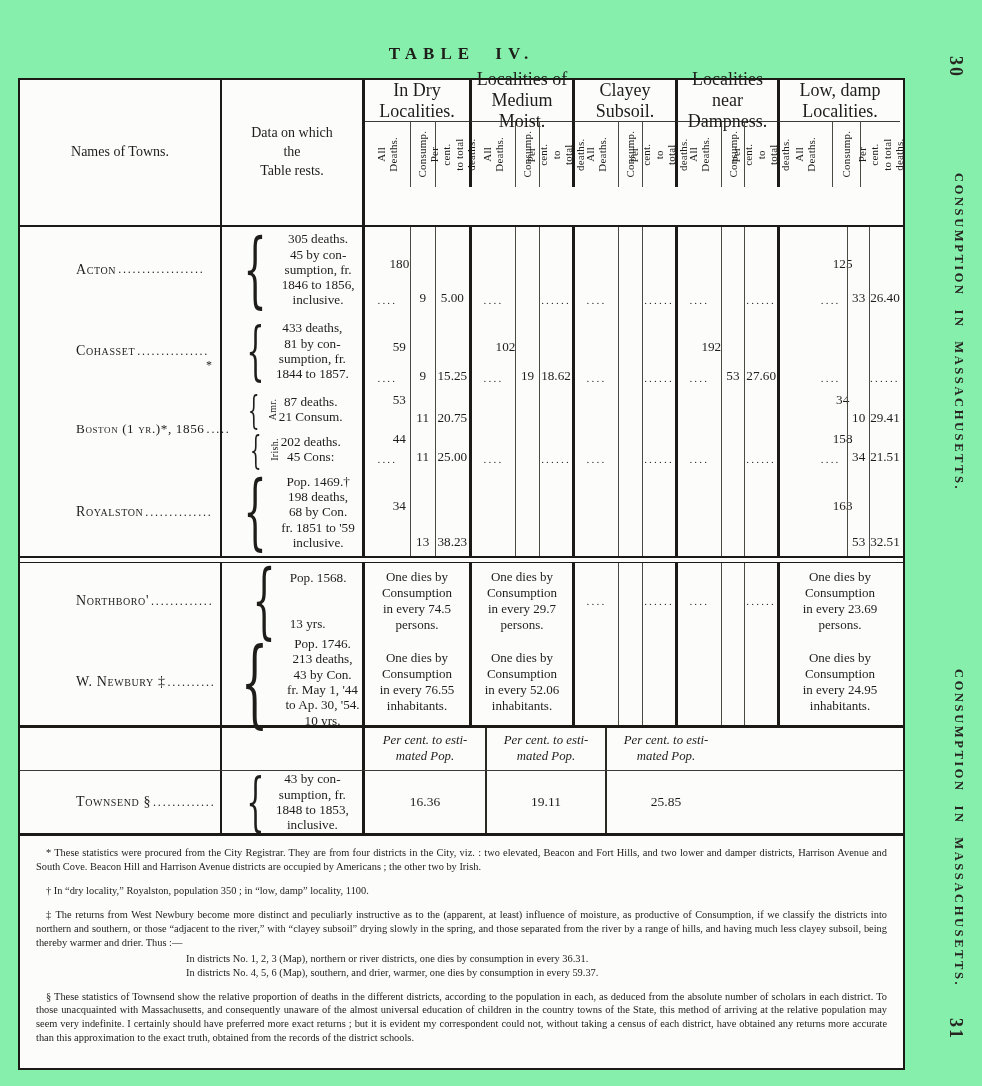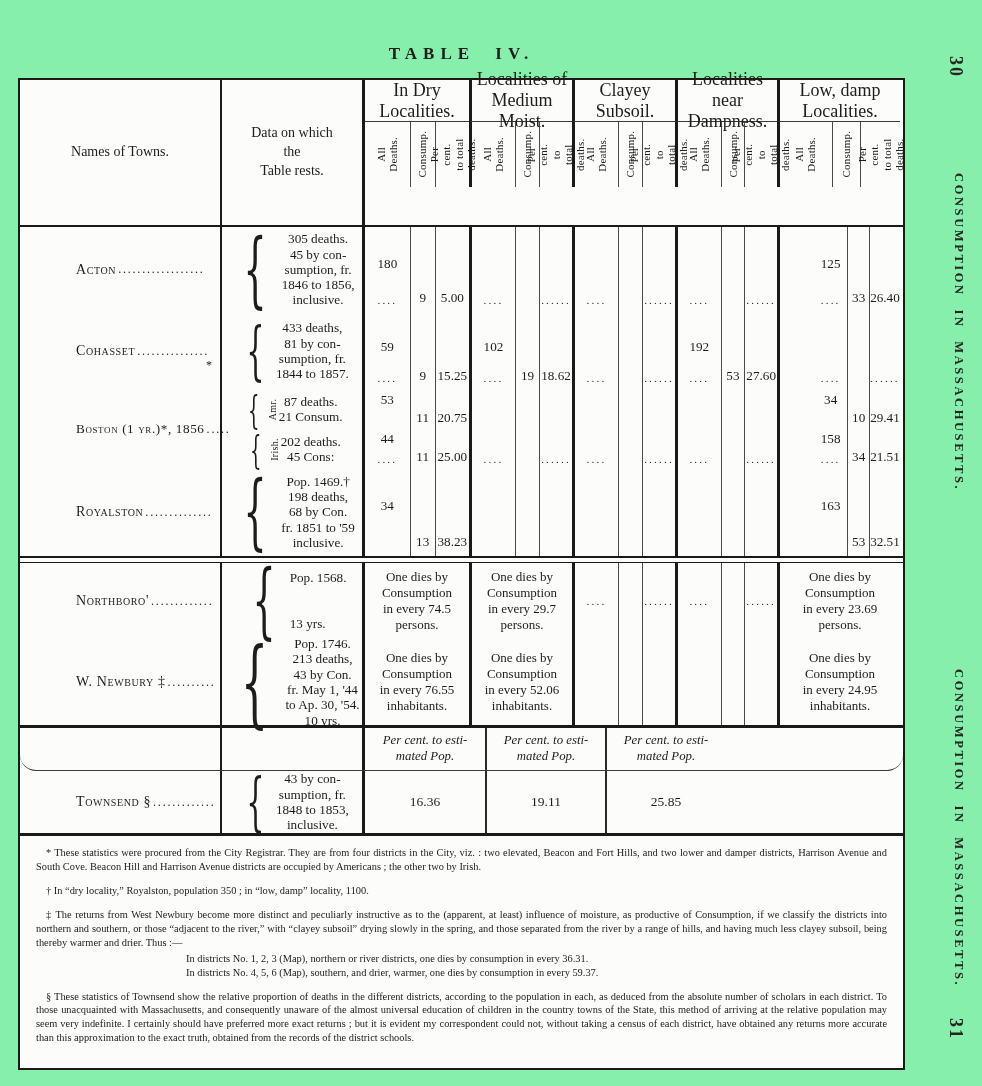--- a/index.html
+++ b/index.html
@@ -40,21 +40,21 @@
   .scc{width:33%;border-left:1px solid #4a4942;display:flex;align-items:center;justify-content:center;}
   .rot{transform:rotate(-90deg);white-space:pre-line;text-align:center;
        font-size:11px;line-height:1.12;letter-spacing:.2px;}
   
   .g{display:flex;height:100%;}
   .gc{position:relative;height:100%;}
   .gc-a{width:43%;}
   .gc-b{width:24%;border-left:1px solid #4a4942;}
   .gc-c{width:33%;border-left:1px solid #4a4942;}
   .gw5 .gc-a{width:39%;margin-left:34px;}.gw5 .gc-b{width:25%;}.gw5 .gc-c{width:36%;}
-  .v-top{position:absolute;top:34%;left:0;width:100%;text-align:center;}
+  .v-top{position:absolute;top:34%;left:12px;width:100%;text-align:center;}
   .v-bot{position:absolute;bottom:6px;left:0;width:100%;text-align:center;}
   .sm .v-top{top:2px;}
   .sm .v-bot{bottom:3px;}
   .mid .v-bot{bottom:auto;top:50%;transform:translateY(-50%);}
   .num{font-size:13.2px;}
   .dts{font-size:11px;letter-spacing:2.2px;}
   .gtext{display:flex;align-items:center;justify-content:center;text-align:center;
          font-size:13px;line-height:1.22;}
   .tname{font-variant:small-caps;letter-spacing:.6px;font-size:14px;white-space:nowrap;}
   .ldots{letter-spacing:1.8px;font-size:12px;padding-left:2px;}
@@ -71,21 +71,21 @@
   .bhalf{display:flex;height:39px;}
   .desc2{height:62px;display:flex;flex-direction:column;justify-content:space-between;
          font-size:13.2px;text-align:left;}
   
   .dblrule{height:7px;border-top:2px solid #1b1a17;border-bottom:1px solid #1b1a17;}
   .hrule{height:0;border-top:3px solid #1b1a17;}
   
   .r-acton{height:85px;}.r-cohasset{height:78px;}.r-boston{height:78px;}
   .r-royal{height:88px;}.r-north{height:76px;}.r-newb{height:86px;}
   
-  .trowh{height:43px;border-bottom:1px solid #3c3b36;border-radius:16px;}
+  .trowh{height:43px;border-bottom:1px solid #3c3b36;}
   .trow{height:65px;border-bottom:3px solid #1b1a17;}
   .tw1{width:120px;}.tw2{width:120px;}.tw3{width:120px;}.tw4{width:178px;}
   .bl2{border-left:2px solid #2a2922;}
   .th{font-style:italic;display:flex;align-items:center;justify-content:center;
       text-align:center;font-size:12.8px;line-height:1.25;}
   .tv{display:flex;align-items:center;justify-content:center;font-size:13.5px;}
   
   .fnotes{flex:1;padding:10px 16px 0 16px;font-size:10.4px;line-height:1.34;color:#23221e;}
   .fn{margin:0 0 10px 0;text-align:justify;text-indent:10px;}
   .fnind{padding-left:150px;text-indent:0;text-align:left;margin:0;}

